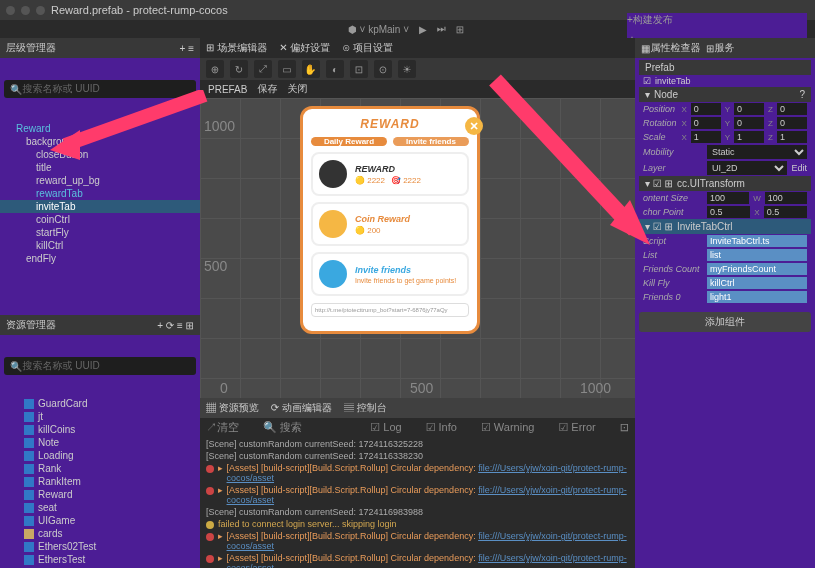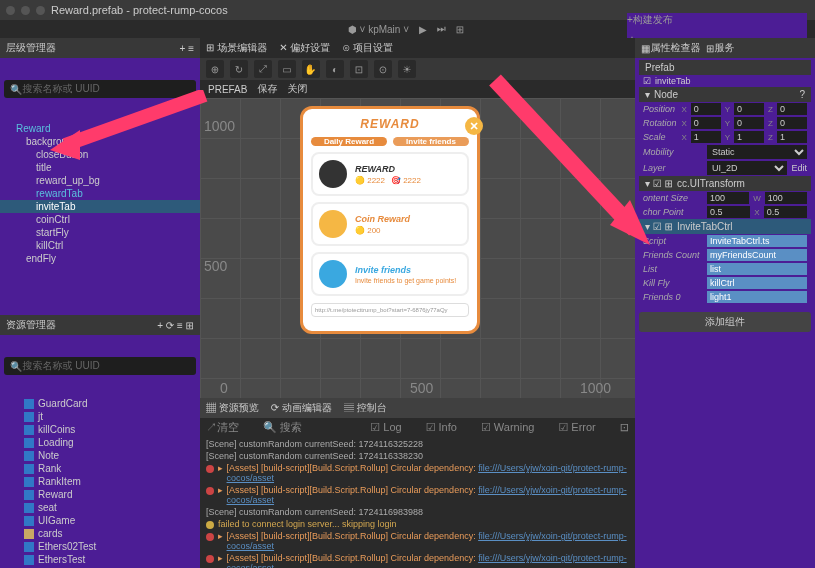--- a/index.html
+++ b/index.html
@@ -110,22 +110,22 @@
       </div>
     <div class="panel-hdr">
         <span>资源管理器</span>
         <span style="margin-left:auto">+ ⟳ ≡ ⊞</span>
       </div>
     <div class="search">🔍 <span>搜索名称或 UUID</span></div>
     <div class="assets" id="atree">
         <div class="asset-item"><span class="aicon ts"></span>GuardCard</div>
         <div class="asset-item"><span class="aicon ts"></span>jt</div>
         <div class="asset-item"><span class="aicon ts"></span>killCoins</div>
+        <div class="asset-item"><span class="aicon ts"></span>Note</div>
         <div class="asset-item"><span class="aicon ts"></span>Loading</div>
-        <div class="asset-item"><span class="aicon ts"></span>Note</div>
         <div class="asset-item"><span class="aicon ts"></span>Rank</div>
         <div class="asset-item"><span class="aicon ts"></span>RankItem</div>
         <div class="asset-item"><span class="aicon ts"></span>Reward</div>
         <div class="asset-item"><span class="aicon ts"></span>seat</div>
         <div class="asset-item"><span class="aicon ts"></span>UIGame</div>
         <div class="asset-item"><span class="aicon folder"></span>cards</div>
         <div class="asset-item"><span class="aicon ts"></span>Ethers02Test</div>
         <div class="asset-item"><span class="aicon ts"></span>EthersTest</div>
         <div class="asset-item"><span class="aicon ts"></span>EventTest</div>
         <div class="asset-item"><span class="aicon ts"></span>Login</div>
@@ -297,26 +297,26 @@
           <input value="0.5" style="">
           <span class="axis">X</span>
           <input value="0.5" style="">
         </div>
       <div class="insp-sec-hdr hl">▾ ☑ ⊞ <span>InviteTabCtrl</span></div>
       <div class="insp-row">
           <span class="lbl">Script</span>
           <input class="hl" value="InviteTabCtrl.ts" style="">
         </div>
       <div class="insp-row">
+          <span class="lbl">List</span>
+          <input class="hl" value="list" style="">
+        </div>
+      <div class="insp-row">
           <span class="lbl">Friends Count</span>
           <input class="hl" value="myFriendsCount" style="">
-        </div>
-      <div class="insp-row">
-          <span class="lbl">List</span>
-          <input class="hl" value="list" style="">
         </div>
       <div class="insp-row">
           <span class="lbl">Kill Fly</span>
           <input class="hl" value="killCtrl" style="">
         </div>
       <div class="insp-row">
           <span class="lbl">Friends 0</span>
           <input class="hl" value="light1" style="">
         </div>
       <div class="add-comp">添加组件</div>

